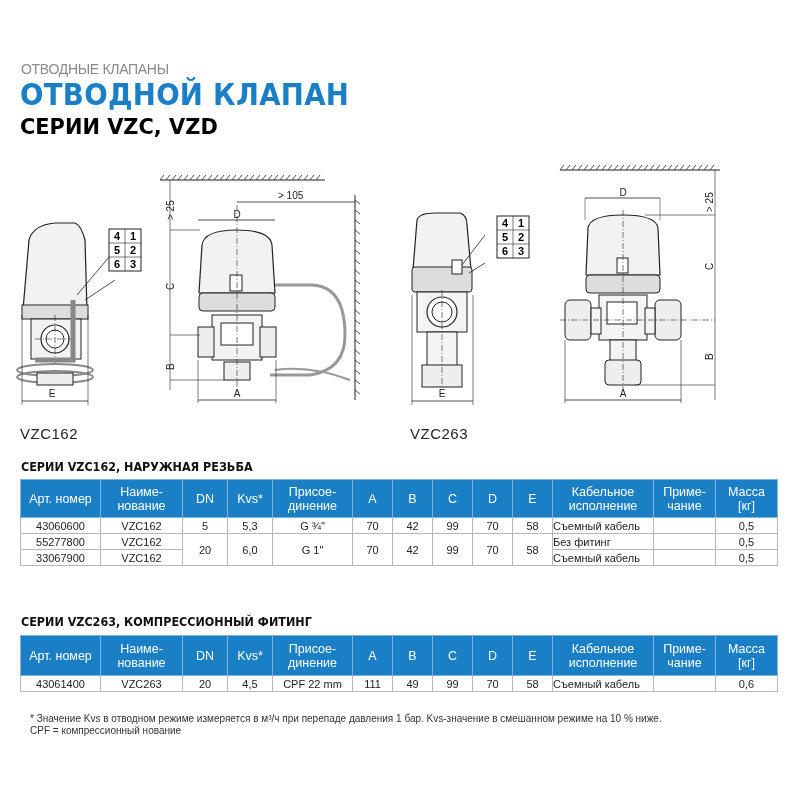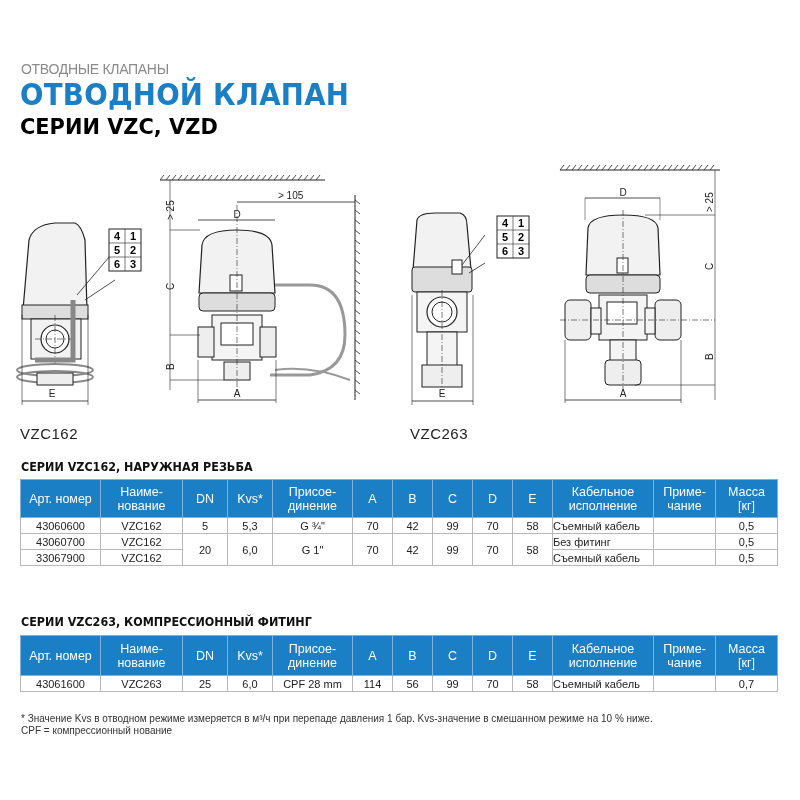--- a/index.html
+++ b/index.html
@@ -8,21 +8,21 @@
   .kicker { left:21px; top:61px; font-size:14px; color:#8a8a8a; letter-spacing:-0.3px; }
   .title { left:20px; top:77px; font-size:30px; font-weight:bold; color:#1b7fc6; letter-spacing:0.3px; font-family:"DejaVu Sans", sans-serif; transform:scaleX(0.92); transform-origin:left; }
   .subtitle { left:20px; top:114px; font-size:22px; font-weight:bold; color:#000; font-family:"DejaVu Sans", sans-serif; transform:scaleX(0.95); transform-origin:left; }
   .fig-label { font-size:15px; color:#222; font-weight:normal; letter-spacing:0.5px; }
   .drawing { position:absolute; }
   .section-title { left:21px; font-size:13px; font-weight:bold; color:#111; font-family:"DejaVu Sans", sans-serif; transform:scaleX(0.86); transform-origin:left; }
   table.spec { position:absolute; left:20px; border-collapse:collapse; font-size:11px; width:752px; table-layout:fixed; }
   table.spec th { background:#1b7fc6; color:#fff; font-weight:normal; font-size:12.5px; line-height:14px; border:1px solid #7fb3dd; padding:4px; text-align:center; vertical-align:middle; }
   table.spec td { border:1px solid #b8b8b8; text-align:center; height:15px; padding:0; color:#222; font-size:11px; }
   table.spec td.left { text-align:left; }
-  .footnote { left:21px; font-size:10px; color:#333; line-height:12px; }
+  .footnote { left:30px; font-size:10px; color:#333; line-height:12px; }
 </style>
 </head>
 <body>
 
 <div class="abs kicker">ОТВОДНЫЕ КЛАПАНЫ</div>
 <div class="abs title">ОТВОДНОЙ КЛАПАН</div>
 <div class="abs subtitle">СЕРИИ VZC, VZD</div>
 
 <svg class="drawing" style="left:15px;top:215px" width="110" height="195" viewBox="0 0 110 195">
   <path d="M14 25 Q18 10 40 8 L60 8 Q66 10 70 25 L72 95 L8 95 Z" fill="#f2f2f2" stroke="#222" stroke-width="1.2"></path>
@@ -281,21 +281,21 @@
       <td>70</td>
       <td>42</td>
       <td>99</td>
       <td>70</td>
       <td>58</td>
       <td class="left">Съемный кабель</td>
       <td></td>
       <td>0,5</td>
     </tr>
     <tr>
-      <td>43060700</td>
+      <td>55277800</td>
       <td>VZC162</td>
       <td rowspan="2">20</td>
       <td rowspan="2">6,0</td>
       <td rowspan="2">G 1"</td>
       <td rowspan="2">70</td>
       <td rowspan="2">42</td>
       <td rowspan="2">99</td>
       <td rowspan="2">70</td>
       <td rowspan="2">58</td>
       <td class="left">Без фитинг</td>
@@ -341,31 +341,31 @@
       <th><span>C</span></th>
       <th><span>D</span></th>
       <th><span>E</span></th>
       <th><span>Кабельное</span><br><span>исполнение</span></th>
       <th><span>Приме-</span><br><span>чание</span></th>
       <th><span>Масса</span><br><span>[кг]</span></th>
     </tr>
   </thead>
   <tbody>
     <tr>
-      <td>43061600</td>
+      <td>43061400</td>
       <td>VZC263</td>
-      <td>25</td>
-      <td>6,0</td>
-      <td>CPF 28 mm</td>
-      <td>114</td>
-      <td>56</td>
+      <td>20</td>
+      <td>4,5</td>
+      <td>CPF 22 mm</td>
+      <td>111</td>
+      <td>49</td>
       <td>99</td>
       <td>70</td>
       <td>58</td>
       <td class="left">Съемный кабель</td>
       <td></td>
-      <td>0,7</td>
+      <td>0,6</td>
     </tr>
   </tbody>
 </table>
 
 <div class="abs footnote" style="top:713px;">* Значение Kvs в отводном режиме измеряется в м³/ч при перепаде давления 1 бар. Kvs-значение в смешанном режиме на 10 % ниже.</div>
 <div class="abs footnote" style="top:725px;">CPF = компрессионный нование</div>
 
 </body></html>

